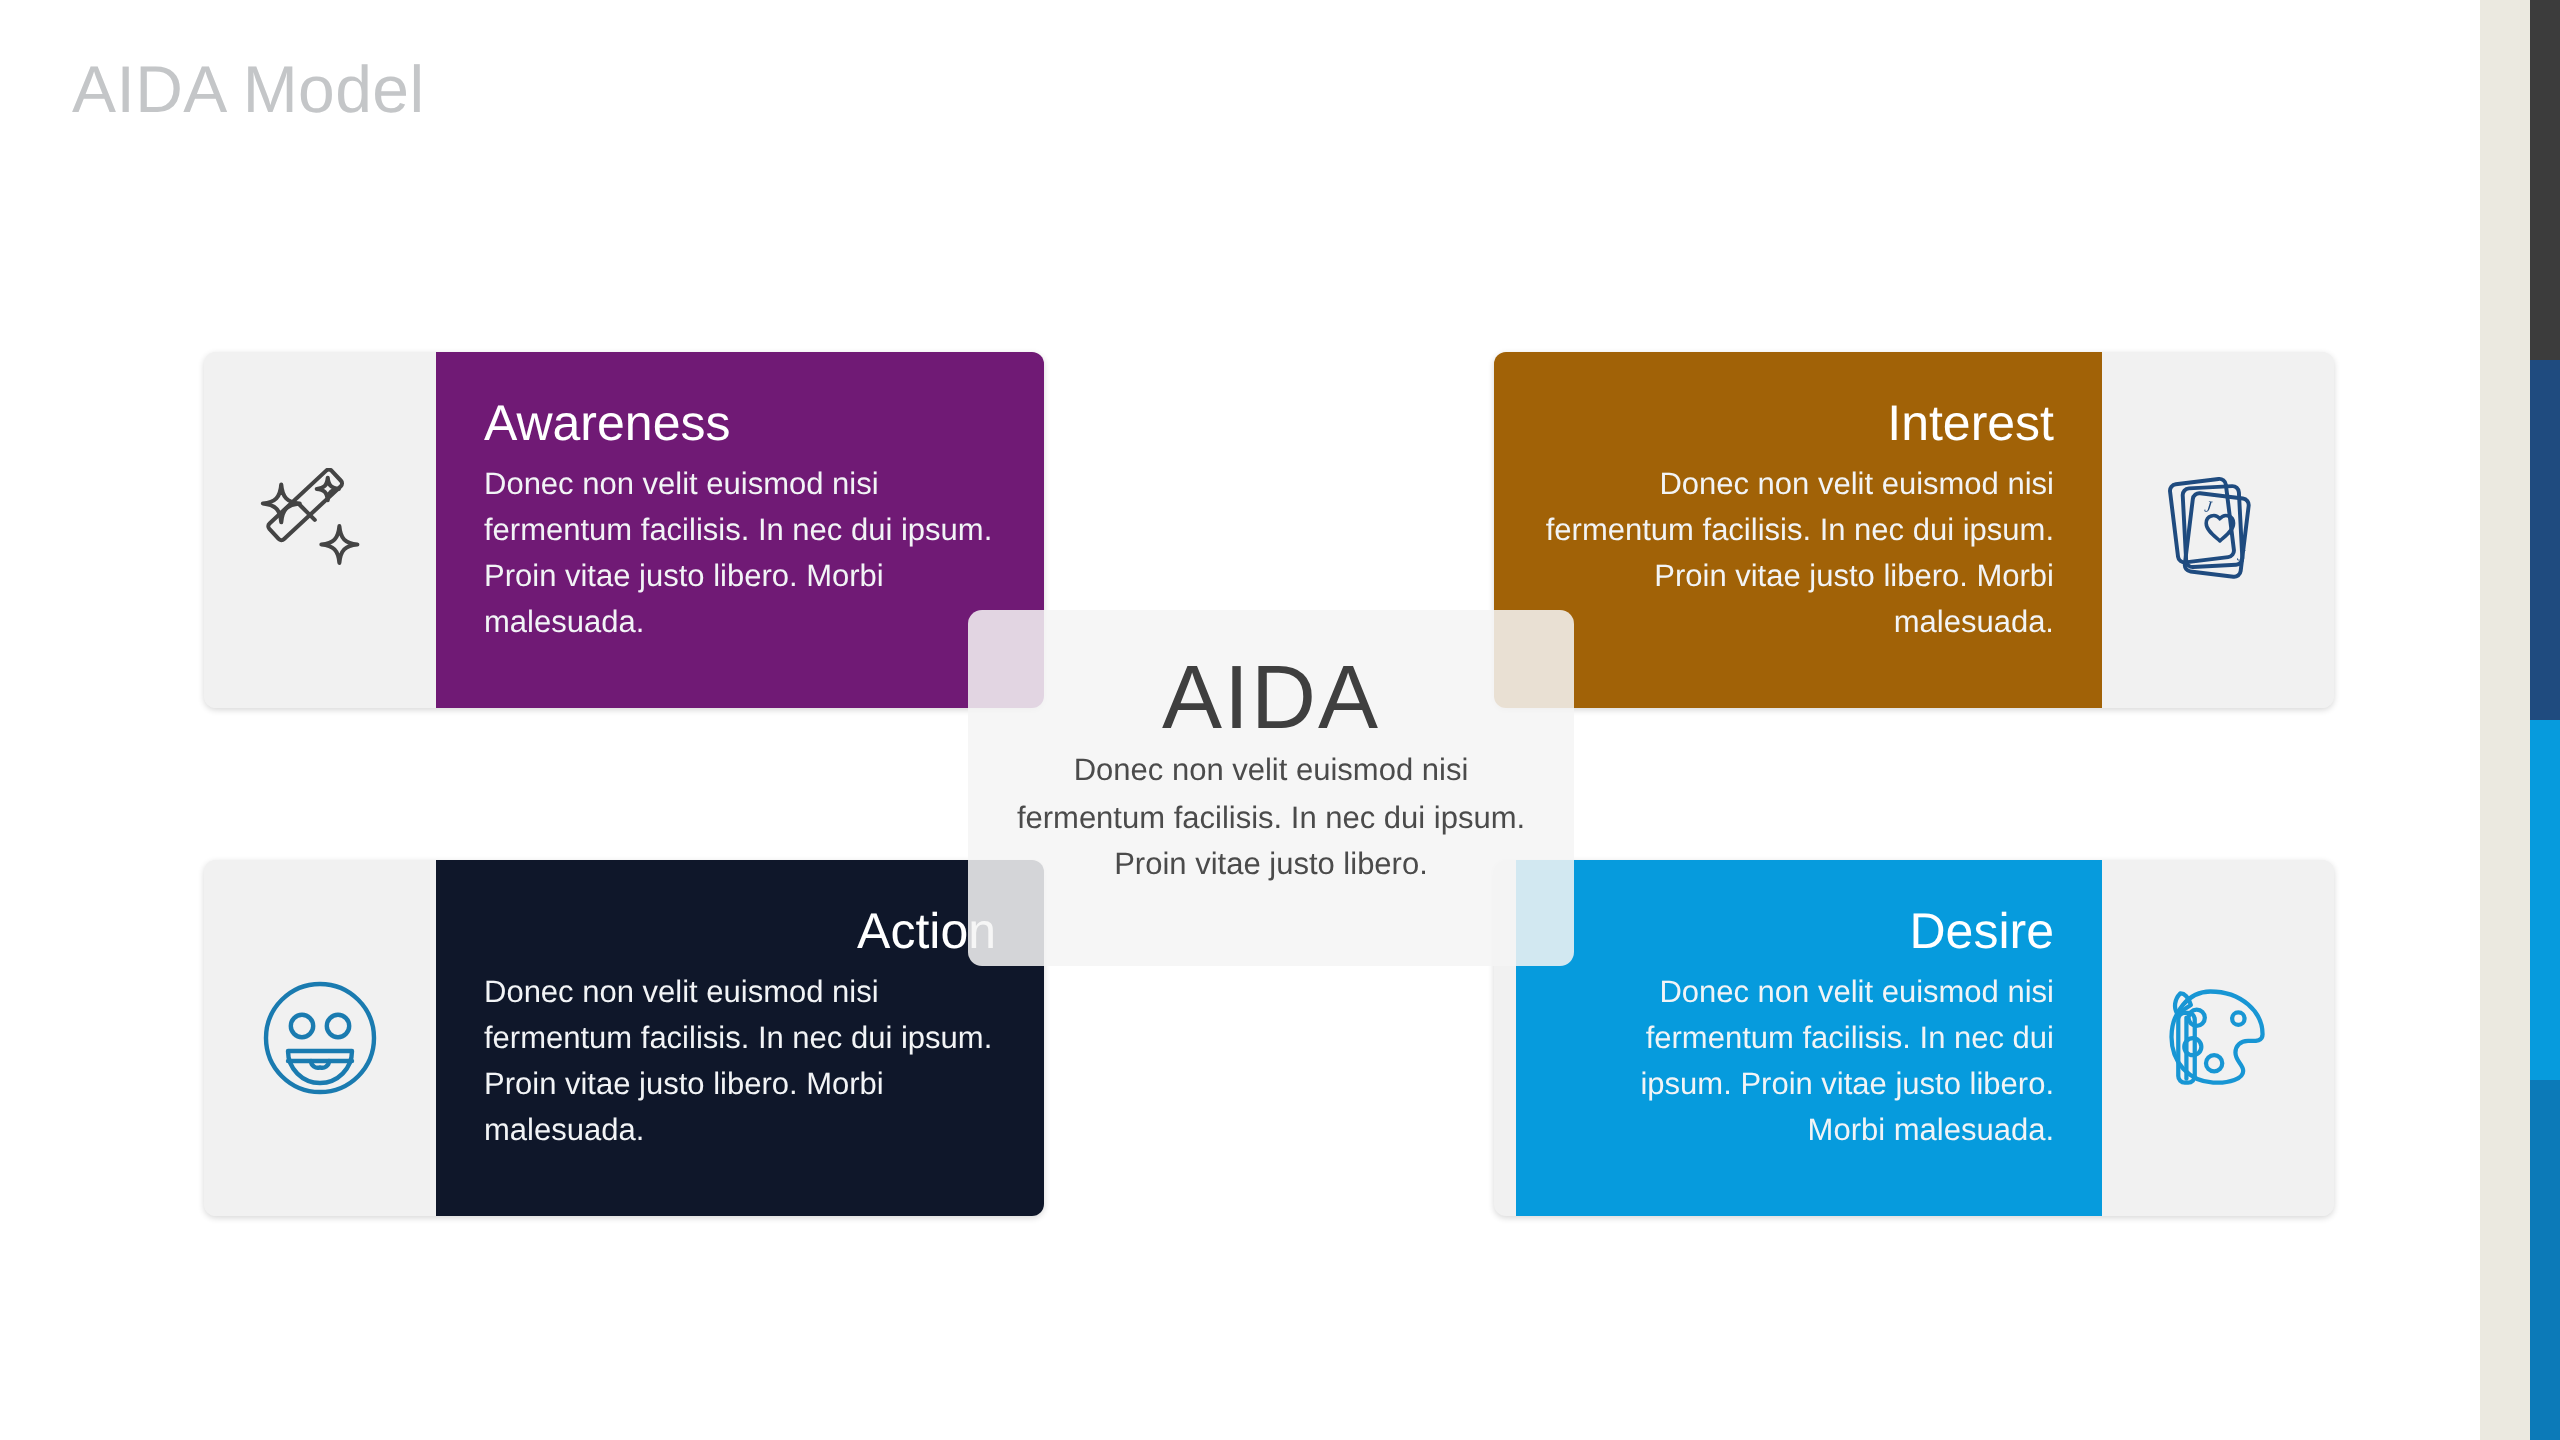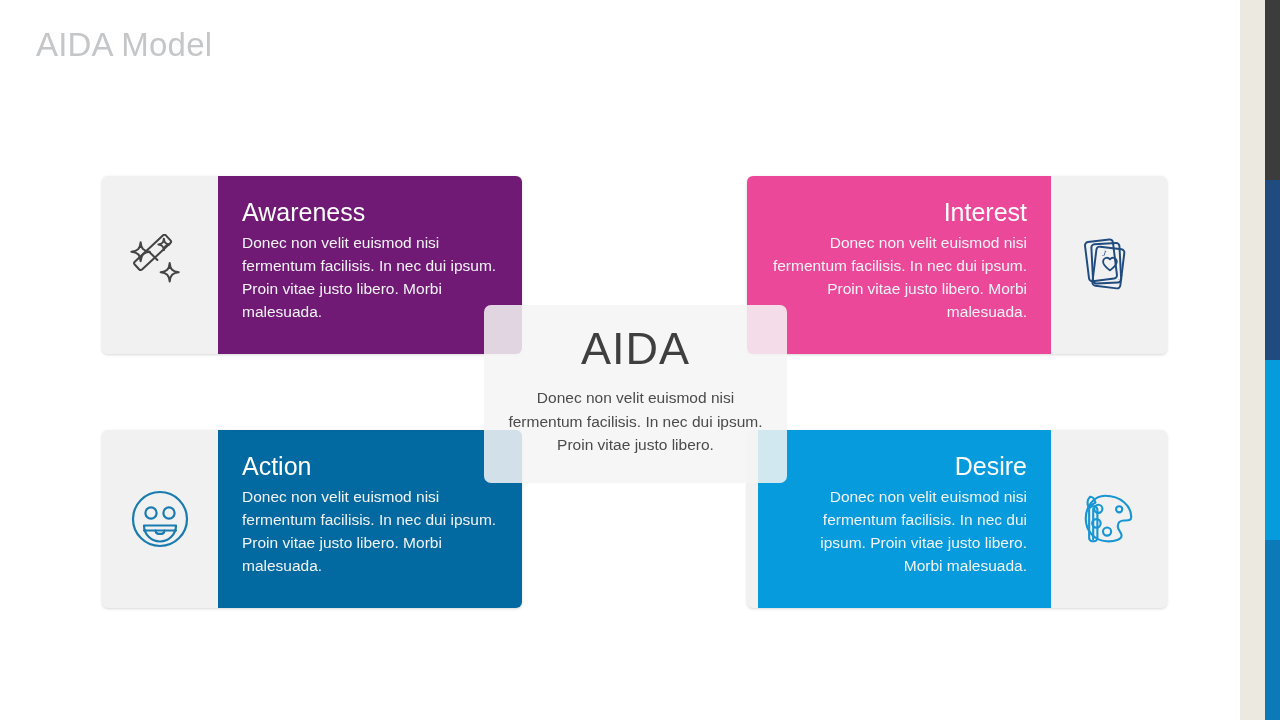--- a/index.html
+++ b/index.html
@@ -75,21 +75,21 @@
     border-radius:7px;
     background:rgba(245,245,245,0.86);
     display:flex; flex-direction:column;
     align-items:center; justify-content:flex-start;
     padding-top:20px;
     z-index:5;
   }
   .center-title {
     font-size:45px; font-weight:400; color:#3f3f3f;
     line-height:1.05; letter-spacing:1px;
-    margin-bottom:14px;
+    margin-bottom:2px;
   }
   .center-desc {
     font-size:15.5px; color:#4b4b4b; line-height:1.5;
     text-align:center; width:270px;
   }
 
   
   .palette-strip {
     position:absolute; right:0; top:0;
     width:40px; height:720px;
@@ -133,40 +133,40 @@
         <svg class="icon-svg" width="60" height="60" viewBox="0 0 64 64" fill="none" stroke="#1f4b7f" stroke-width="2.1" stroke-linejoin="round" stroke-linecap="round">
           <rect x="6" y="8" width="30" height="42" rx="3.5" transform="rotate(-7 6 8)"></rect>
           <rect x="13" y="10" width="30" height="42" rx="3.5" transform="rotate(-3 13 10)"></rect>
           <rect x="19" y="12" width="30" height="42" rx="3.5" transform="rotate(7 19 12)"></rect>
           <path d="M33 26 c-2.6 -3.2 -7.3 -1.5 -7.3 2.4 c0 3.9 4.6 6.9 7.3 9.4 c2.7 -2.5 7.3 -5.5 7.3 -9.4 c0 -3.9 -4.7 -5.6 -7.3 -2.4 z" stroke-width="1.9"></path>
           <text x="24.5" y="22" font-family="Liberation Serif, serif" font-size="8.5" font-style="italic" fill="#1f4b7f" stroke="none" transform="rotate(7 24.5 22)">J</text>
           <text x="42" y="48" font-family="Liberation Serif, serif" font-size="8.5" font-style="italic" fill="#1f4b7f" stroke="none" transform="rotate(7 42 48)">J</text>
         </svg>
       </span>
     </div>
-    <div class="card-body" style="background: #ec4899;">
+    <div class="card-body" style="background: #a16207;">
       <div class="card-title">Interest</div>
       <div class="card-desc">Donec non velit euismod nisi fermentum facilisis. In nec dui ipsum. Proin vitae justo libero. Morbi malesuada.</div>
     </div>
   </div>
 
   <div class="card left fill-action" id="card-action">
     <div class="card-icon">
       <span>
         <svg class="icon-svg" width="64" height="64" viewBox="0 0 64 64" fill="none" stroke="#1a7bb0" stroke-width="2.2" stroke-linejoin="round" stroke-linecap="round">
           <circle cx="32" cy="32" r="27"></circle>
           <circle cx="23" cy="26" r="5.6"></circle>
           <circle cx="41" cy="26" r="5.6"></circle>
           <path d="M16 38.5 H48 A16 16 0 0 1 16 38.5 Z"></path>
           <line x1="16" y1="43.5" x2="48" y2="43.5"></line>
           <path d="M27.5 43.5 a3.4 3.4 0 0 0 4.5 3.2 a3.4 3.4 0 0 0 4.5 -3.2"></path>
         </svg>
       </span>
     </div>
-    <div class="card-body" style="background: #0369a1;">
+    <div class="card-body" style="background: #0f172a; align-items: flex-end;">
       <div class="card-title">Action</div>
       <div class="card-desc">Donec non velit euismod nisi fermentum facilisis. In nec dui ipsum. Proin vitae justo libero. Morbi malesuada.</div>
     </div>
   </div>
 
   <div class="card right fill-desire" id="card-desire">
     <div class="card-icon">
       <span>
         <svg class="icon-svg" width="62" height="62" viewBox="0 0 64 64" fill="none" stroke="#1896d4" stroke-width="2.2" stroke-linejoin="round" stroke-linecap="round">
           <path d="M28 8 C44 8 55 18.5 55 30 C55 34 51 33.5 47.5 33.5 C43.5 33.5 41 36 41 39.5

